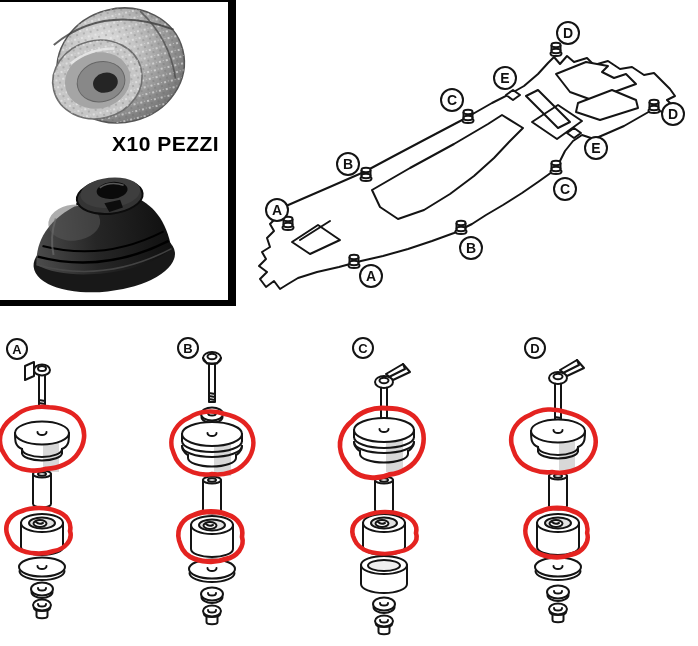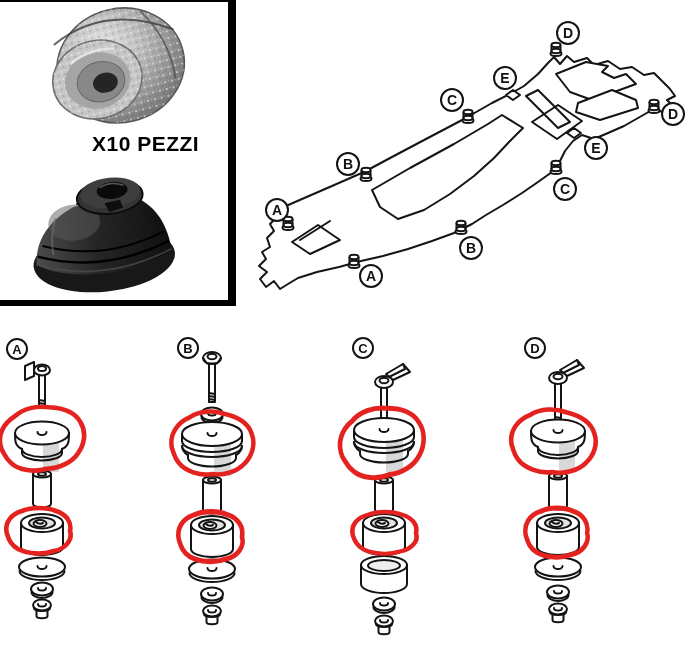--- a/index.html
+++ b/index.html
@@ -1,20 +1,20 @@
 <!DOCTYPE html>
 <html><head>
 <meta charset="utf-8">
 <style>
   html,body{margin:0;padding:0;background:#fff;}
   .canvas{position:relative;width:698px;height:646px;background:#fff;overflow:hidden;
           font-family:"Liberation Sans","DejaVu Sans",sans-serif;color:#111;}
   .pbox{position:absolute;left:0;top:0;width:228px;height:298px;background:#fff;
         border-top:2px solid #000;border-right:8px solid #000;border-bottom:6px solid #000;}
-  .qty{position:absolute;left:92px;top:130px;font-size:21px;font-weight:bold;color:#000;
+  .qty{position:absolute;left:112px;top:130px;font-size:21px;font-weight:bold;color:#000;
        letter-spacing:0.5px;white-space:nowrap;}
   .photo{position:absolute;}
   .clabel,.alabel{position:absolute;border-radius:50%;background:#fff;display:flex;
        align-items:center;justify-content:center;font-weight:bold;box-sizing:border-box;}
   .clabel{width:24px;height:24px;border:2.5px solid #141414;font-size:14px;}
   .alabel{width:22px;height:22px;border:2.3px solid #141414;font-size:13px;}
   svg{position:absolute;overflow:visible;}
   .ln{stroke:#141414;stroke-width:2;fill:none;stroke-linejoin:round;stroke-linecap:round;}
   .lnf{stroke:#141414;stroke-width:2;fill:#fff;stroke-linejoin:round;}
 </style>

